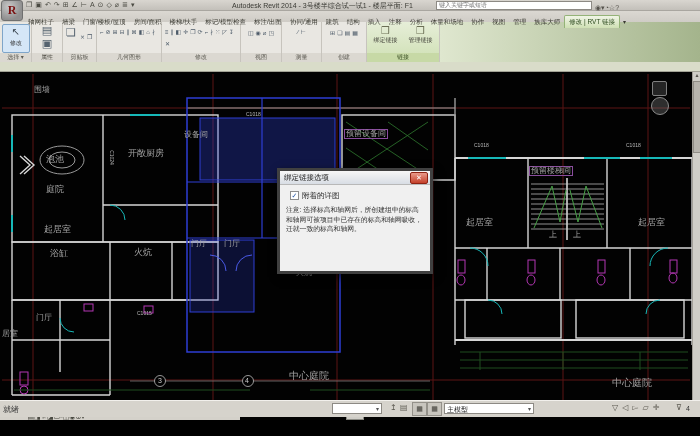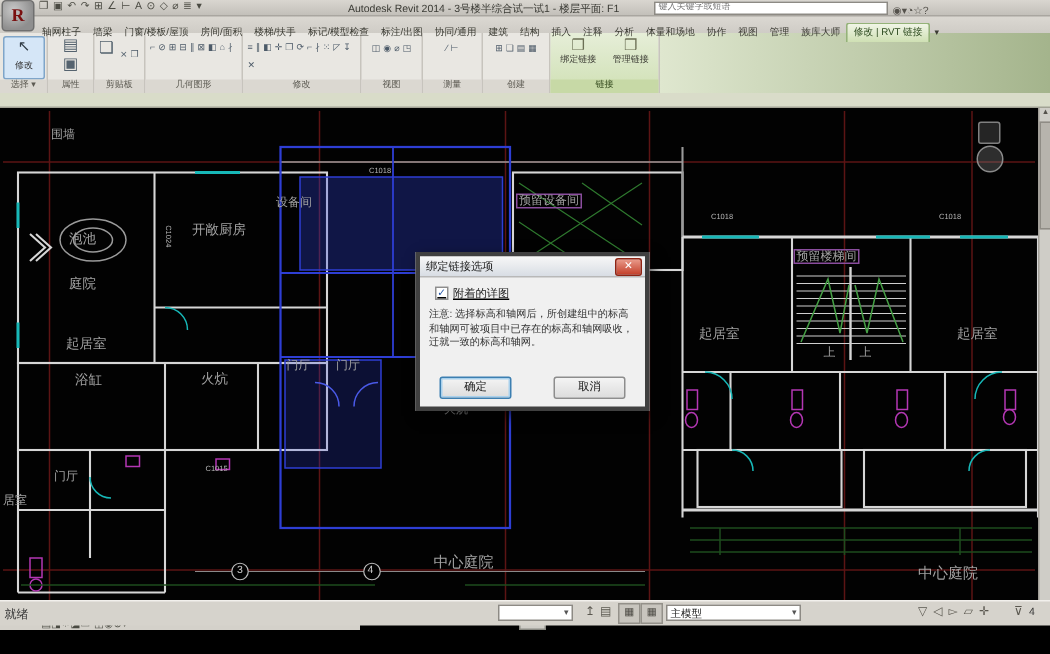--- a/index.html
+++ b/index.html
@@ -80,21 +80,21 @@
   #dialog{left:277px;top:168px;width:150px;height:100px;background:#f0f0f0;
     border:3px solid #404040;box-shadow:2px 3px 8px rgba(0,0,0,.65);z-index:90;}
   #dlg-titlebar{height:13px;background:linear-gradient(#f7f7f7,#d8dde4);border-bottom:1px solid #b8b8b8;
     position:relative;}
   #dlg-title{font-size:7.5px;color:#222;line-height:13px;padding-left:4px;}
   #dlg-close{position:absolute;right:2px;top:1px;width:16px;height:10px;border-radius:2px;
     background:linear-gradient(#e99a8a,#c4402a);border:1px solid #8e2313;color:#fff;
     font-size:7px;line-height:10px;text-align:center;}
   #dlg-body{padding:4px 6px 0 6px;}
   #dlg-include{font-size:7.5px;color:#222;margin-bottom:2px;}
-  .cbrow{display:flex;align-items:flex-start;gap:3px;margin:2px 0 0 4px;text-decoration:underline;}
+  .cbrow{display:flex;align-items:flex-start;gap:3px;margin:2px 0 0 4px;}
   .cbbox{width:7px;height:7px;background:#fff;border:1px solid #8d8d8d;font-size:7px;
     line-height:7px;text-align:center;color:#2456a8;}
   .cblabel{font-size:7.5px;color:#222;}
   #dlg-note{font-size:6.8px;color:#333;line-height:1.4;margin-top:4px;}
   #dlg-buttons{position:absolute;left:0;bottom:5px;width:100%;display:flex;justify-content:center;gap:28px;}
   .dlgbtn{width:46px;height:13px;font-size:7.5px;line-height:11px;text-align:center;
     background:linear-gradient(#f4f4f4,#dcdcdc);border:1px solid #8d8d8d;border-radius:2px;color:#111;}
   .dlgbtn.focused{border:1px solid #3c7fb1;box-shadow:0 0 0 1px #a8d0ec inset;}
 </style>
 </head>
@@ -388,17 +388,13 @@
     <div id="dlg-title">绑定链接选项</div>
     <div id="dlg-close">✕</div>
   </div>
   <div id="dlg-body">
     <div class="cbrow">
       <span class="cbbox">✓</span>
       <span class="cblabel">附着的详图</span>
     </div>
     <div id="dlg-note">注意: 选择标高和轴网后，所创建组中的标高和轴网可被项目中已存在的标高和轴网吸收，迁就一致的标高和轴网。</div>
   </div>
-  <div id="dlg-buttons">
-    <div class="dlgbtn focused">确定</div>
-    <div class="dlgbtn">取消</div>
-  </div>
 </div>
 
 </body></html>

